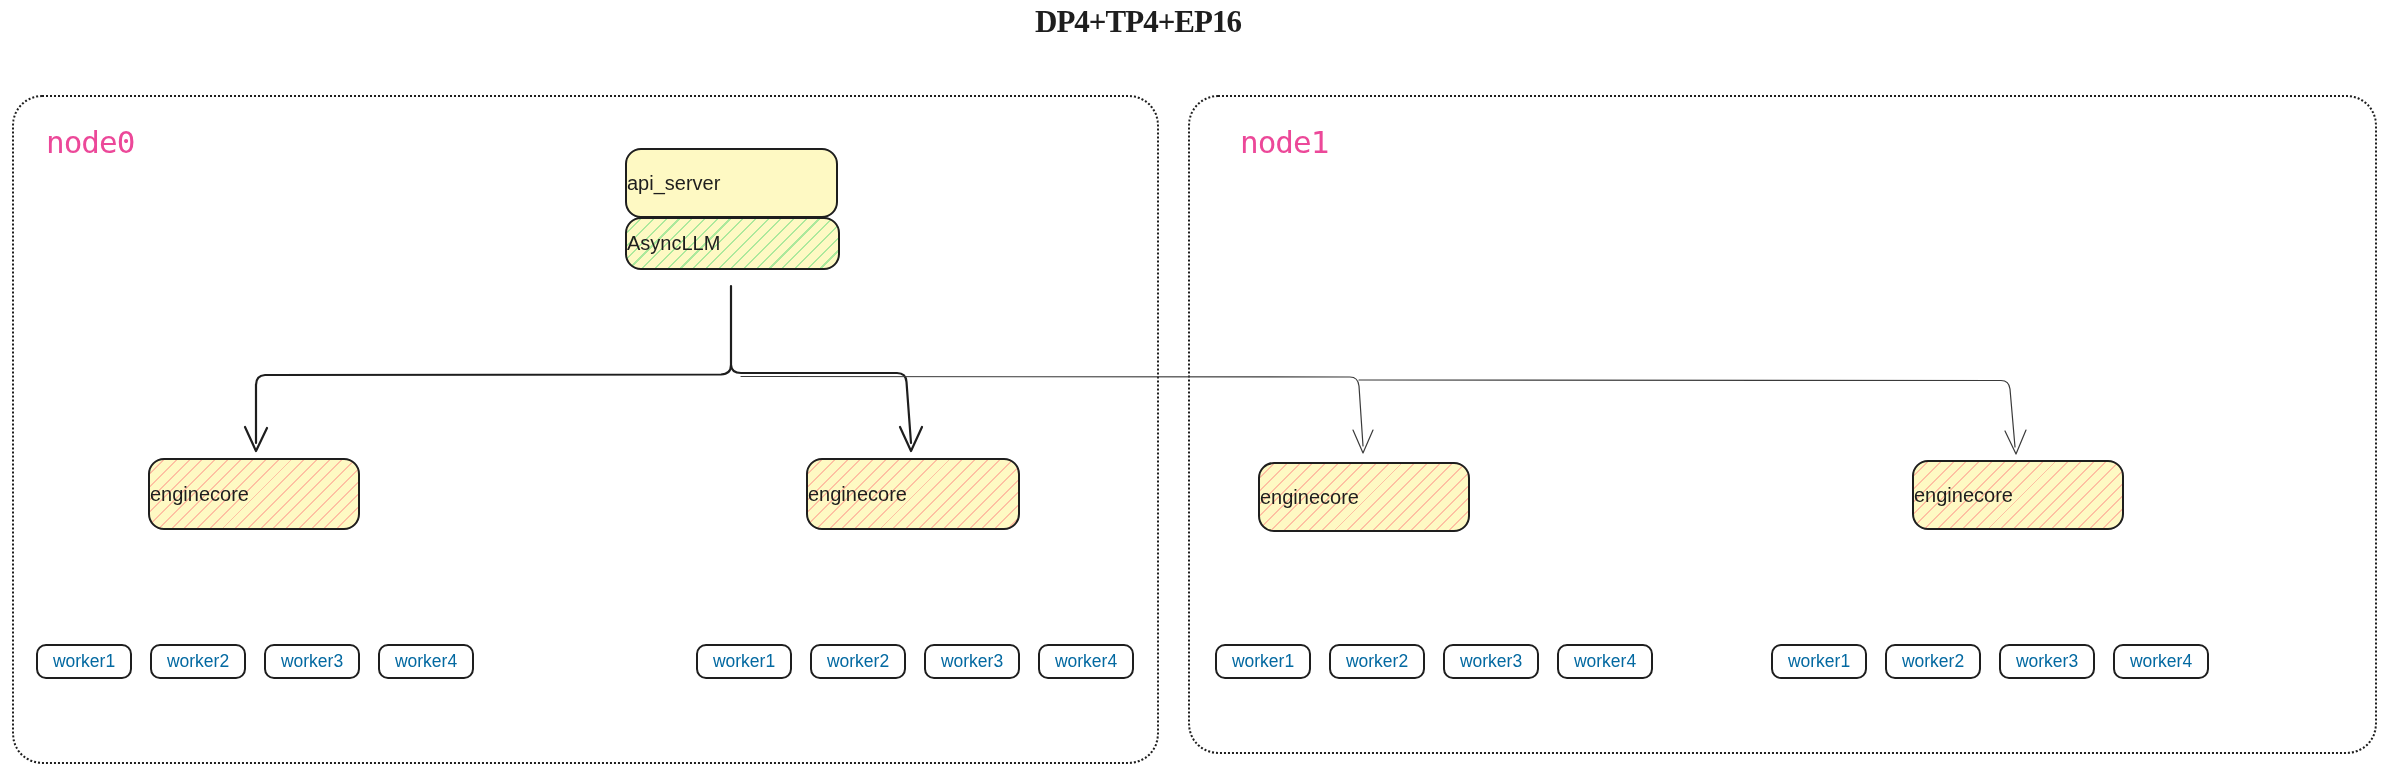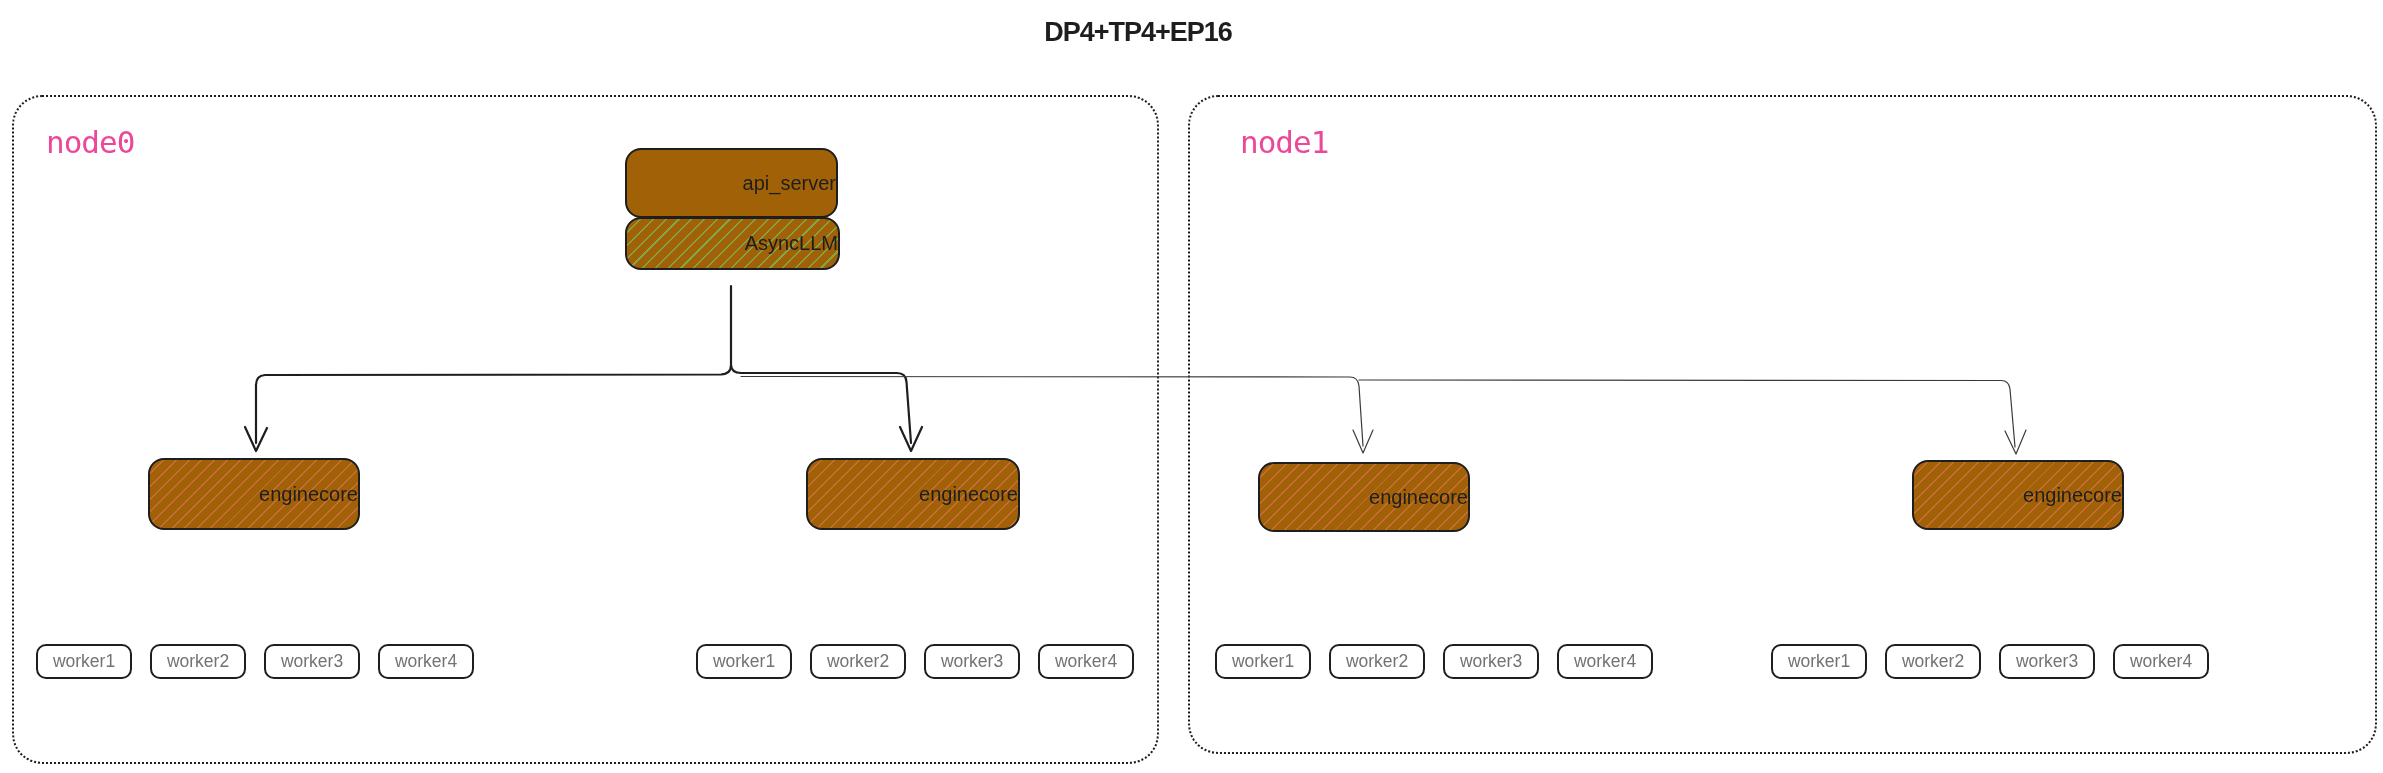--- a/index.html
+++ b/index.html
@@ -6,24 +6,24 @@
   .canvas{
     position:relative;
     width:2383px;height:773px;
     background:#ffffff;
     font-family:"Liberation Sans","DejaVu Sans",sans-serif;
     color:#1e1e1e;
     overflow:hidden;
   }
   .diagram-title{
     position:absolute;
-    left:1018px;top:17px;width:240px;
+    left:1018px;top:4px;width:240px;
     text-align:center;
-    font-family:Liberation Sans, sans-serif;
-    font-weight:600;font-size:27px;letter-spacing:-1px;
+    font-family:Liberation Serif, serif;
+    font-weight:600;font-size:31px;letter-spacing:-1px;
     color:#1e1e1e;
   }
   .node-box{
     position:absolute;
     border:2.5px dotted #1e1e1e;
     border-radius:30px;
     background:transparent;
   }
   .node-box.n0{left:12px;top:95px;width:1143px;height:665px;}
   .node-box.n1{left:1188px;top:95px;width:1185px;height:655px;}
@@ -33,22 +33,22 @@
     font-weight:400;font-size:31px;letter-spacing:-1px;
     color:#ec4899;
   }
   .node-label.n0{left:46px;top:124px;}
   .node-label.n1{left:1240px;top:124px;}
   .shape{
     position:absolute;
     box-sizing:border-box;
     border:2.2px solid #1e1e1e;
     border-radius:16px;
-    background-color:#a16207;
-    display:flex;align-items:center;justify-content:flex-end;
+    background-color:#fef9c3;
+    display:flex;align-items:center;justify-content:flex-start;
     font-size:20px;color:#1e1e1e;
   }
   .hatch-green{
     background-image:repeating-linear-gradient(135deg,
       rgba(105,219,124,0.55) 0px, rgba(105,219,124,0.55) 1.6px,
       transparent 1.6px, transparent 9px);
   }
   .hatch-red{
     background-image:repeating-linear-gradient(135deg,
       rgba(255,122,122,0.45) 0px, rgba(255,122,122,0.45) 1.4px,
@@ -69,21 +69,21 @@
   .wg3{left:1215px;}
   .wg4{left:1771px;}
   .worker{
     box-sizing:border-box;
     border:2px solid #1e1e1e;
     border-radius:10px;
     background:#ffffff;
     height:35px;min-width:96px;
     padding:0 14px;
     display:flex;align-items:center;justify-content:center;
-    font-size:17.5px;color:#737373;
+    font-size:17.5px;color:#0369a1;
   }
   svg.connectors{
     position:absolute;left:0;top:0;width:2383px;height:773px;
     pointer-events:none;
   }
 </style>
 </head>
 <body>
 
 <div class="canvas">

